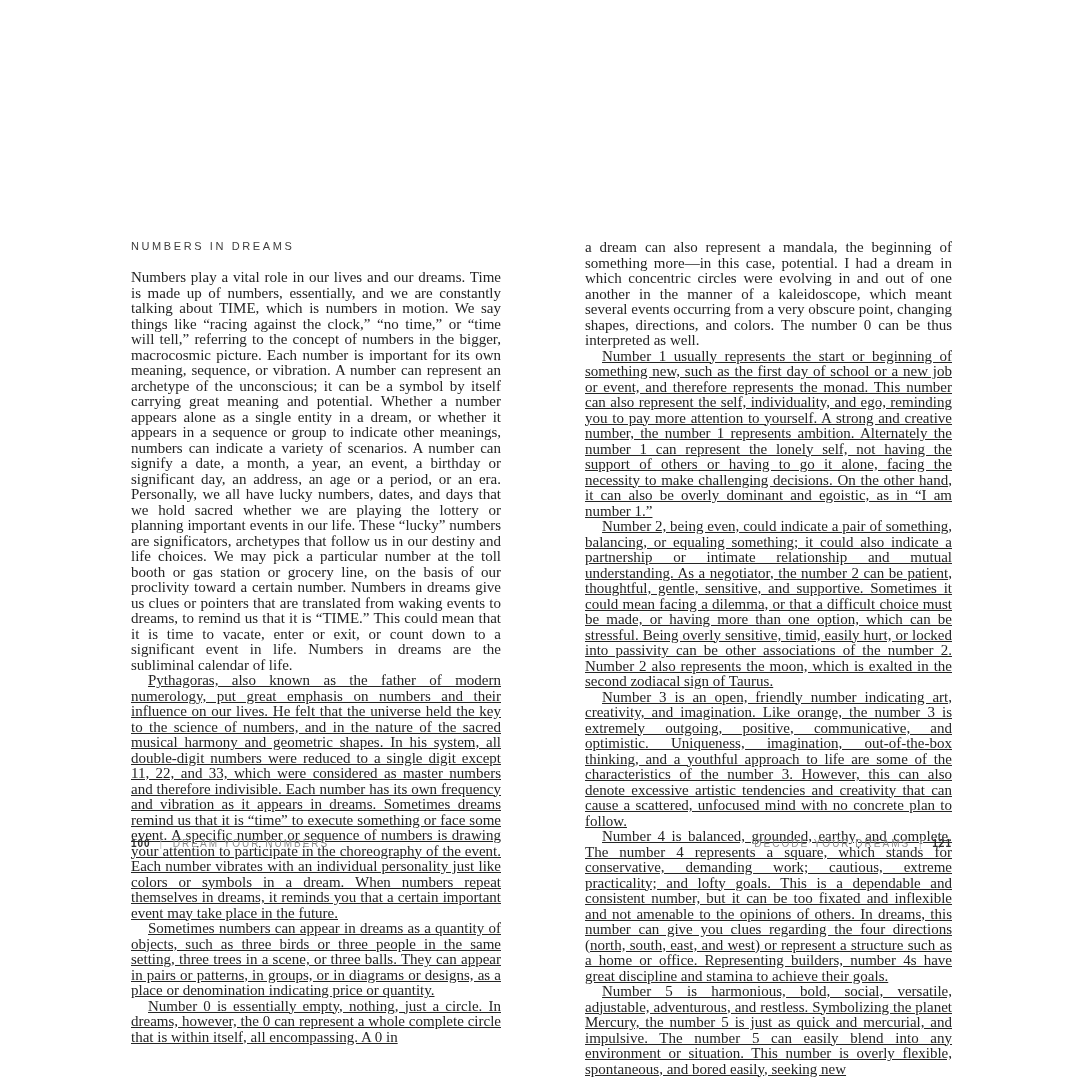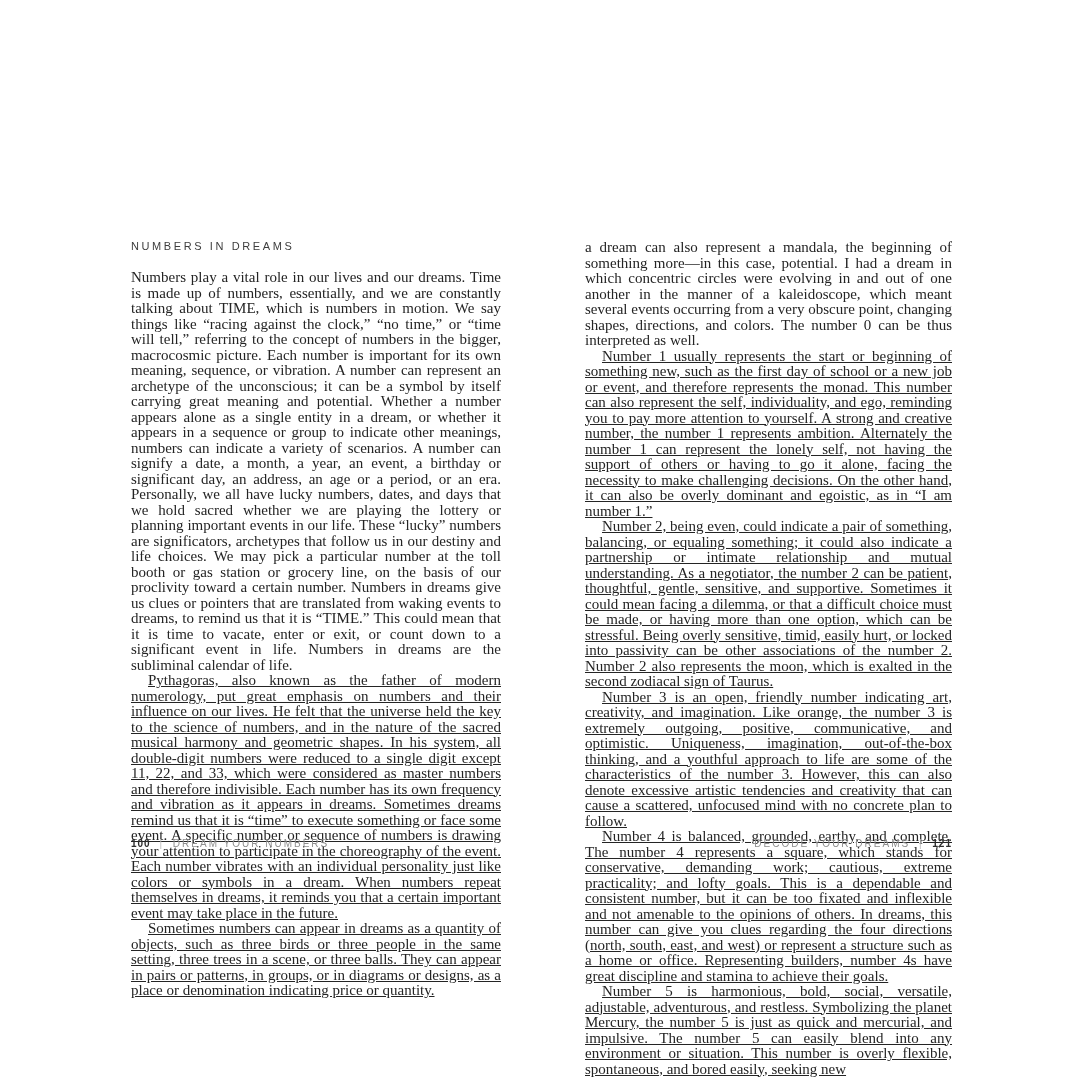--- a/index.html
+++ b/index.html
@@ -62,20 +62,21 @@
 </head>
 <body>
 
 <div class="book-canvas">
 
   <div class="page-column page-left">
     <h2 class="section-heading">NUMBERS IN DREAMS</h2>
     <p class="body-para">Numbers play a vital role in our lives and our dreams. Time is made up of numbers, essentially, and we are constantly talking about TIME, which is numbers in motion. We say things like “racing against the clock,” “no time,” or “time will tell,” referring to the concept of numbers in the bigger, macrocosmic picture. Each number is important for its own meaning, sequence, or vibration. A number can represent an archetype of the unconscious; it can be a symbol by itself carrying great meaning and potential. Whether a number appears alone as a single entity in a dream, or whether it appears in a sequence or group to indicate other meanings, numbers can indicate a variety of scenarios. A number can signify a date, a month, a year, an event, a birthday or significant day, an address, an age or a period, or an era. Personally, we all have lucky numbers, dates, and days that we hold sacred whether we are playing the lottery or planning important events in our life. These “lucky” numbers are significators, archetypes that follow us in our destiny and life choices. We may pick a particular number at the toll booth or gas station or grocery line, on the basis of our proclivity toward a certain number. Numbers in dreams give us clues or pointers that are translated from waking events to dreams, to remind us that it is “TIME.” This could mean that it is time to vacate, enter or exit, or count down to a significant event in life. Numbers in dreams are the subliminal calendar of life.</p>
     <p class="body-para indent">Pythagoras, also known as the father of modern numerology, put great emphasis on numbers and their influence on our lives. He felt that the universe held the key to the science of numbers, and in the nature of the sacred musical harmony and geometric shapes. In his system, all double-digit numbers were reduced to a single digit except 11, 22, and 33, which were considered as master numbers and therefore indivisible. Each number has its own frequency and vibration as it appears in dreams. Sometimes dreams remind us that it is “time” to execute something or face some event. A specific number or sequence of numbers is drawing your attention to participate in the choreography of the event. Each number vibrates with an individual personality just like colors or symbols in a dream. When numbers repeat themselves in dreams, it reminds you that a certain important event may take place in the future.</p>
     <p class="body-para indent">Sometimes numbers can appear in dreams as a quantity of objects, such as three birds or three people in the same setting, three trees in a scene, or three balls. They can appear in pairs or patterns, in groups, or in diagrams or designs, as a place or denomination indicating price or quantity.</p>
+    <p class="body-para indent">Number 0 is essentially empty, nothing, just a circle. In dreams, however, the 0 can represent a whole complete circle that is within itself, all encompassing. A 0 in</p>
   </div>
 
   <div class="page-column page-right">
     <p class="body-para">a dream can also represent a mandala, the beginning of something more—in this case, potential. I had a dream in which concentric circles were evolving in and out of one another in the manner of a kaleidoscope, which meant several events occurring from a very obscure point, changing shapes, directions, and colors. The number 0 can be thus interpreted as well.</p>
     <p class="body-para indent">Number 1 usually represents the start or beginning of something new, such as the first day of school or a new job or event, and therefore represents the monad. This number can also represent the self, individuality, and ego, reminding you to pay more attention to yourself. A strong and creative number, the number 1 represents ambition. Alternately the number 1 can represent the lonely self, not having the support of others or having to go it alone, facing the necessity to make challenging decisions. On the other hand, it can also be overly dominant and egoistic, as in “I am number 1.”</p>
     <p class="body-para indent">Number 2, being even, could indicate a pair of something, balancing, or equaling something; it could also indicate a partnership or intimate relationship and mutual understanding. As a negotiator, the number 2 can be patient, thoughtful, gentle, sensitive, and supportive. Sometimes it could mean facing a dilemma, or that a difficult choice must be made, or having more than one option, which can be stressful. Being overly sensitive, timid, easily hurt, or locked into passivity can be other associations of the number 2. Number 2 also represents the moon, which is exalted in the second zodiacal sign of Taurus.</p>
     <p class="body-para indent">Number 3 is an open, friendly number indicating art, creativity, and imagination. Like orange, the number 3 is extremely outgoing, positive, communicative, and optimistic. Uniqueness, imagination, out-of-the-box thinking, and a youthful approach to life are some of the characteristics of the number 3. However, this can also denote excessive artistic tendencies and creativity that can cause a scattered, unfocused mind with no concrete plan to follow.</p>
     <p class="body-para indent">Number 4 is balanced, grounded, earthy, and complete. The number 4 represents a square, which stands for conservative, demanding work; cautious, extreme practicality; and lofty goals. This is a dependable and consistent number, but it can be too fixated and inflexible and not amenable to the opinions of others. In dreams, this number can give you clues regarding the four directions (north, south, east, and west) or represent a structure such as a home or office. Representing builders, number 4s have great discipline and stamina to achieve their goals.</p>
     <p class="body-para indent">Number 5 is harmonious, bold, social, versatile, adjustable, adventurous, and restless. Symbolizing the planet Mercury, the number 5 is just as quick and mercurial, and impulsive. The number 5 can easily blend into any environment or situation. This number is overly flexible, spontaneous, and bored easily, seeking new</p>
   </div>

